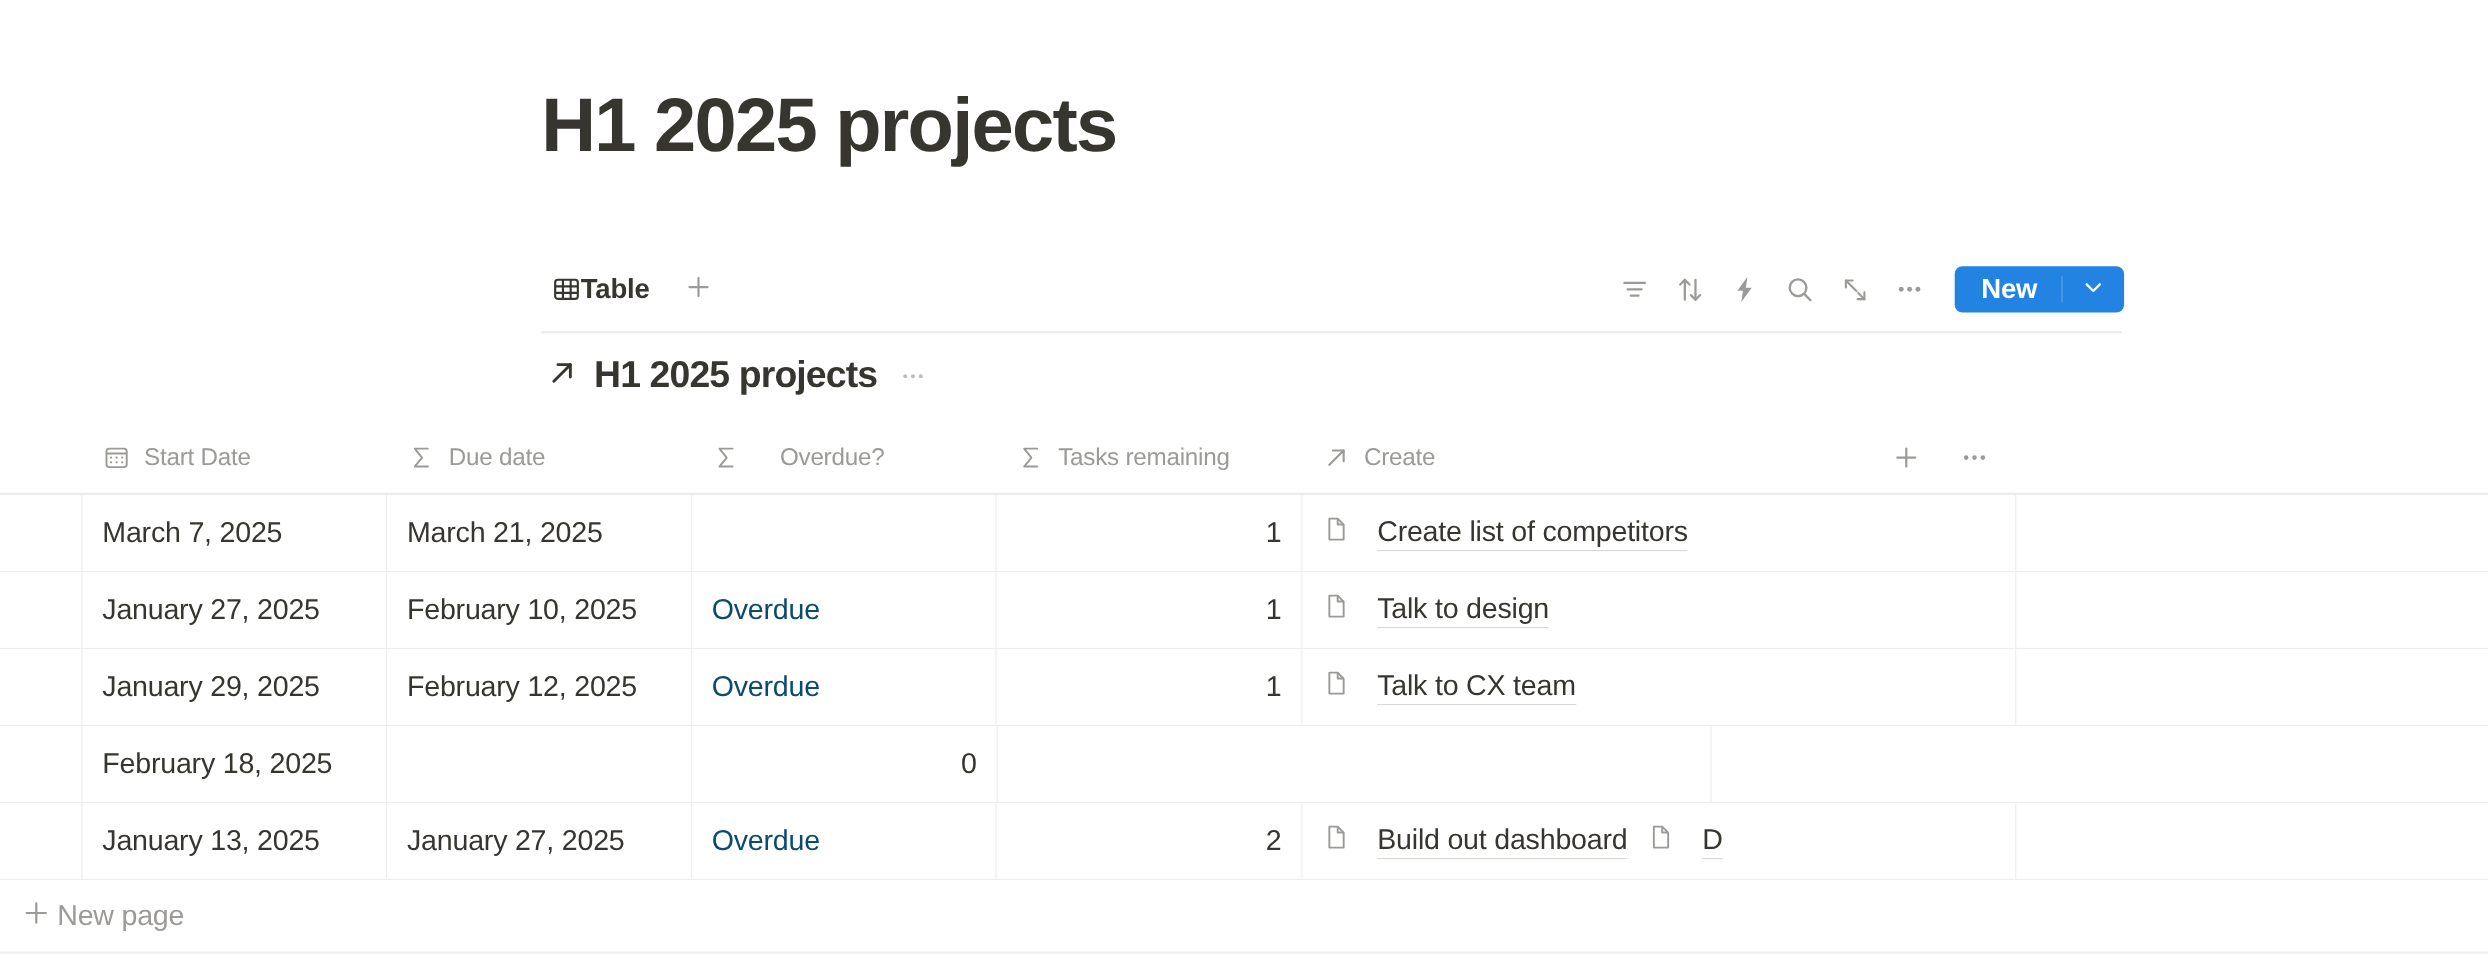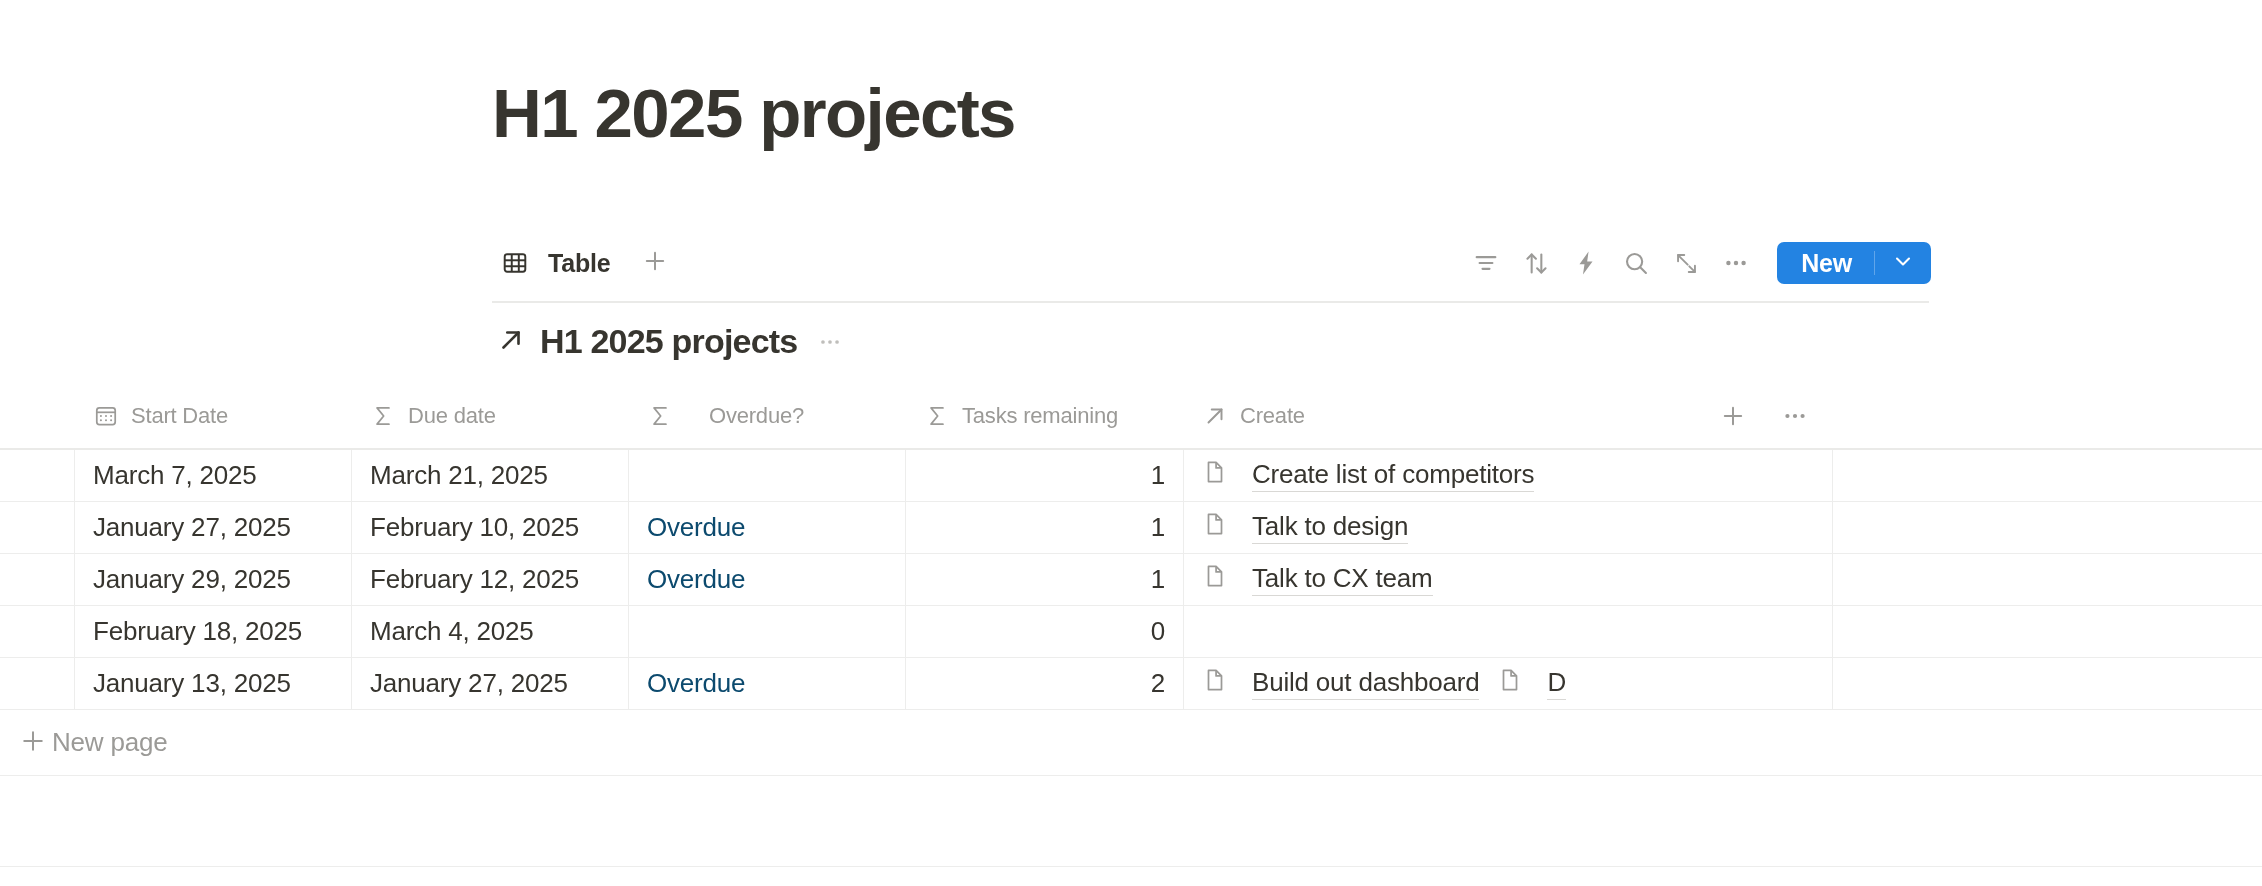--- a/index.html
+++ b/index.html
@@ -30,21 +30,21 @@
   .toolbar {
     position: absolute;
     left: 492px; top: 228px;
     width: 1439px; height: 70px;
     display: flex; align-items: center;
     justify-content: space-between;
   }
   .toolbar-left { display: flex; align-items: center; gap: 0; }
 
   .view-tab {
-    display: flex; align-items: center; gap: 20px;
+    display: flex; align-items: center; gap: 0;
     padding: 6px 10px; border-radius: 5px; cursor: pointer;
   }
   .view-tab-label {
     font-size: 25px; font-weight: 600; color: #37352F; letter-spacing: -0.2px;
   }
   .icon-table { width: 26px; height: 26px; display:block; }
 
   .add-view {
     margin-left: 14px; width: 42px; height: 42px;
     display:flex; align-items:center; justify-content:center;
@@ -125,21 +125,21 @@
   .th-actions {
     display:flex; align-items:center; gap: 22px;
     padding-left: 18px;
   }
   .th-act-btn {
     width: 40px; height:40px; border-radius:5px;
     display:flex; align-items:center; justify-content:center; cursor:pointer;
   }
 
   .trow {
-    display:flex; height: 52px; align-items:stretch;
+    display:flex; height: 70px; align-items:stretch;
     border-bottom: 1px solid #EDEDEC;
   }
   .td {
     display:flex; align-items:center;
     padding: 0 18px;
     font-size: 26px; letter-spacing:-0.2px; color:#37352F;
     border-right: 1px solid #EDEDEC;
     white-space:nowrap; overflow:hidden;
   }
   .td.first { border-right: 1px solid #EDEDEC; }
@@ -438,21 +438,20 @@
           </span>
           <span class="task-name">Talk to CX team</span>
         </span>
       </div>
       <div class="td col-extra no-border-r"></div>
     </div>
 
     <div class="trow">
       <div class="td col-handle first"></div>
       <div class="td col-start">February 18, 2025</div>
-      <div class="td col-due">March 4, 2025</div>
       <div class="td col-over overdue-cell"></div>
       <div class="td col-rem num">0</div>
       <div class="td col-tasks tasks-cell"></div>
       <div class="td col-extra no-border-r"></div>
     </div>
 
     <div class="trow">
       <div class="td col-handle first"></div>
       <div class="td col-start">January 13, 2025</div>
       <div class="td col-due">January 27, 2025</div>

